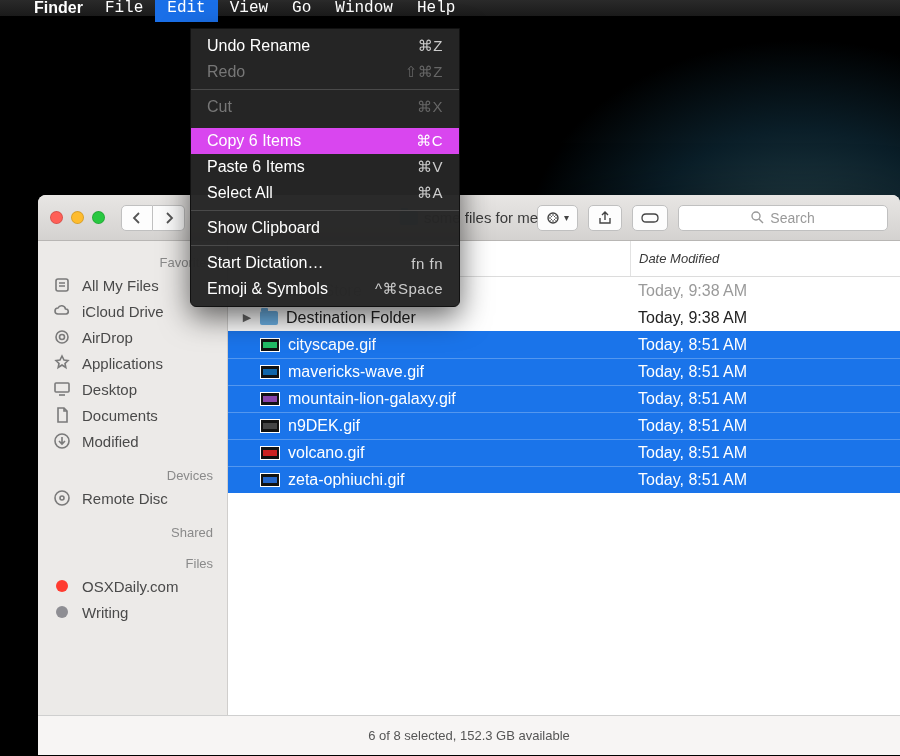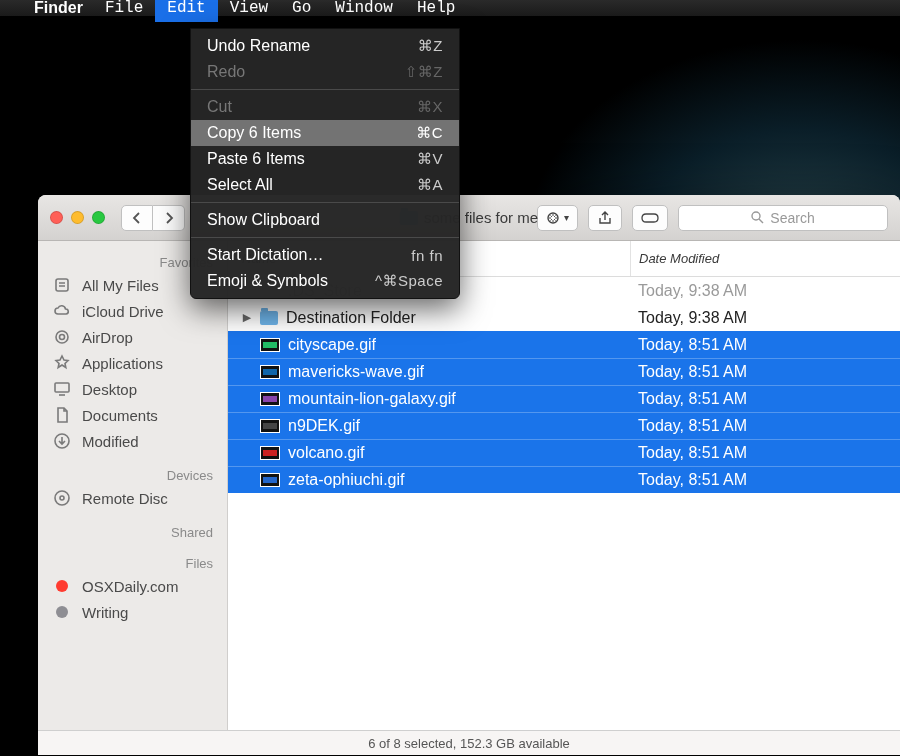--- a/index.html
+++ b/index.html
@@ -7,21 +7,21 @@
   .desktop-bg { position:absolute; inset:0; background: radial-gradient(ellipse 400px 300px at 800px 250px, rgba(120,200,220,0.35), rgba(20,60,80,0.5) 40%, #000 70%); }
   
   .menubar { position:absolute; top:0; left:0; right:0; height:16px; background:linear-gradient(#2a2a2a,#1a1a1a); display:flex; align-items:center; color:#fff; font-size:16px; padding:0 10px; gap:0; z-index:50; }
   .menubar .apple { font-size:18px; margin-right:14px; }
   .menubar .appname { font-weight:600; padding:0 10px; }
   .menubar .mitem { padding:0 12px; height:28px; line-height:28px; cursor:default;font-family:Liberation Mono, monospace; }
   .menubar .mitem.active { background:#1a6fe8; }
   
   .dropdown { position:absolute; top:28px; left:190px; width:270px; background:rgba(38,38,38,0.98); border:1px solid #111; border-radius:0 0 6px 6px; box-shadow:0 10px 30px rgba(0,0,0,0.6); z-index:60; color:#fff; padding:4px 0; font-size:16px; }
   .dropdown .drow { display:flex; justify-content:space-between; align-items:center; padding:3px 16px; height:26px; }
-  .dropdown .drow.highlight { background:#737373; }
+  .dropdown .drow.highlight { background:#d946ef;margin-top:8px; }
   .dropdown .drow.disabled { color:#777; }
   .dropdown .sep { height:1px; background:#4a4a4a; margin:4px 0; }
   .dropdown .shortcut { color:#ccc; font-size:15px; letter-spacing:0.5px; }
   .dropdown .drow.disabled .shortcut { color:#666; }
   .dropdown .drow.highlight .shortcut { color:#fff; }
   
   .finder { position:absolute; left:38px; top:195px; width:862px; height:560px; background:#fff; border-radius:8px 8px 0 0; box-shadow:0 20px 60px rgba(0,0,0,0.6); display:flex; flex-direction:column; z-index:10; overflow:hidden; }
   .titlebar { height:46px; background:linear-gradient(#e8e6e4,#d4d2d0); border-bottom:1px solid #b8b6b4; display:flex; align-items:center; padding:0 12px; gap:10px; position:relative; }
   .traffic { display:flex; gap:8px; }
   .dot { width:13px; height:13px; border-radius:50%; border:1px solid rgba(0,0,0,0.15); }
@@ -54,21 +54,21 @@
   .row .rname{flex:1; padding-left:14px; display:flex; align-items:center; gap:8px}
   .row .rdate{width:270px; padding-left:8px}
   .row.dim{color:#9a9a9a}
   .row.sel{background:#1a74ea; color:#fff}
   .row.sel + .row.sel{border-top:1px solid rgba(255,255,255,0.25)}
   .disclosure{width:10px; text-align:center; color:#666; font-size:11px}
   .gif-ico{width:20px;height:14px;background:#111;border:1px solid #888;position:relative;display:inline-block}
   .gif-ico::after{content:"";position:absolute;left:2px;right:2px;top:3px;bottom:3px;background:var(--c,#d33)}
   .row.sel .gif-ico{border-color:#fff}
   .row.sel .disclosure{color:#fff}
-  .statusbar{height:25px;border-top:1px solid #cfcfcf;background:#f7f5f4;display:flex;align-items:center;justify-content:center;font-size:13px;color:#555}
+  .statusbar{height:40px;border-top:1px solid #cfcfcf;background:#f7f5f4;display:flex;align-items:center;justify-content:center;font-size:13px;color:#555}
 </style>
 </head>
 <body>
 
 <div class="desktop-bg"></div>
 
 <div class="menubar">
   <span class="apple"></span>
   <span class="appname">Finder</span>
   <div id="menubar-items" style="display: contents;"><span class="mitem">File</span><span class="mitem active">Edit</span><span class="mitem">View</span><span class="mitem">Go</span><span class="mitem">Window</span><span class="mitem">Help</span></div>

